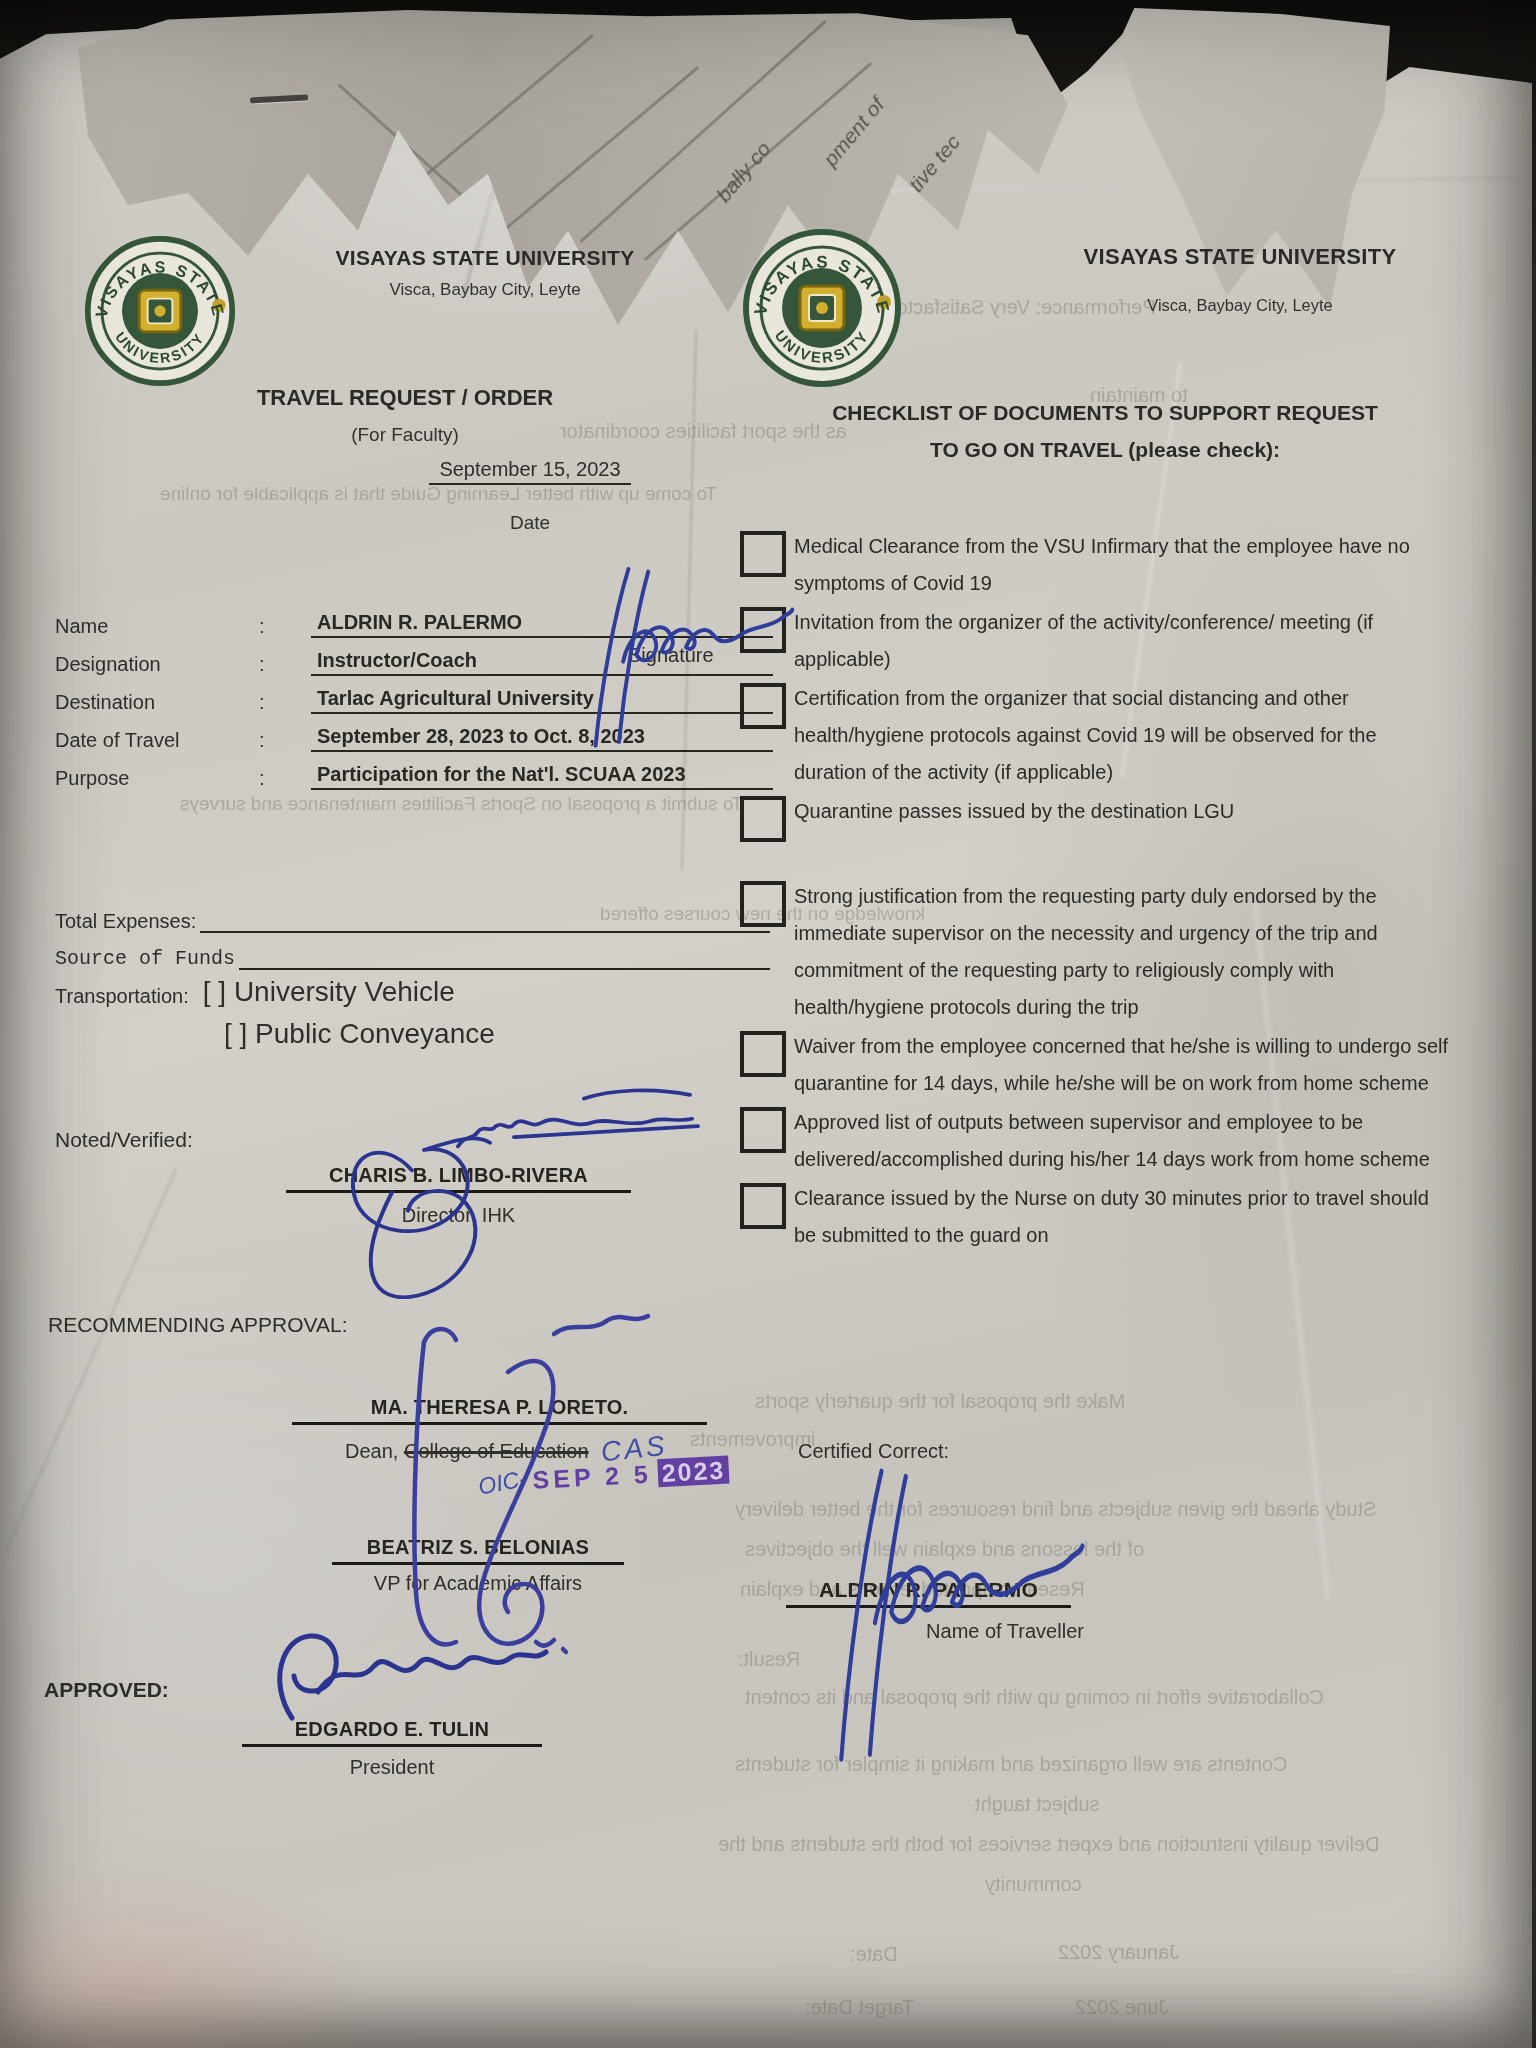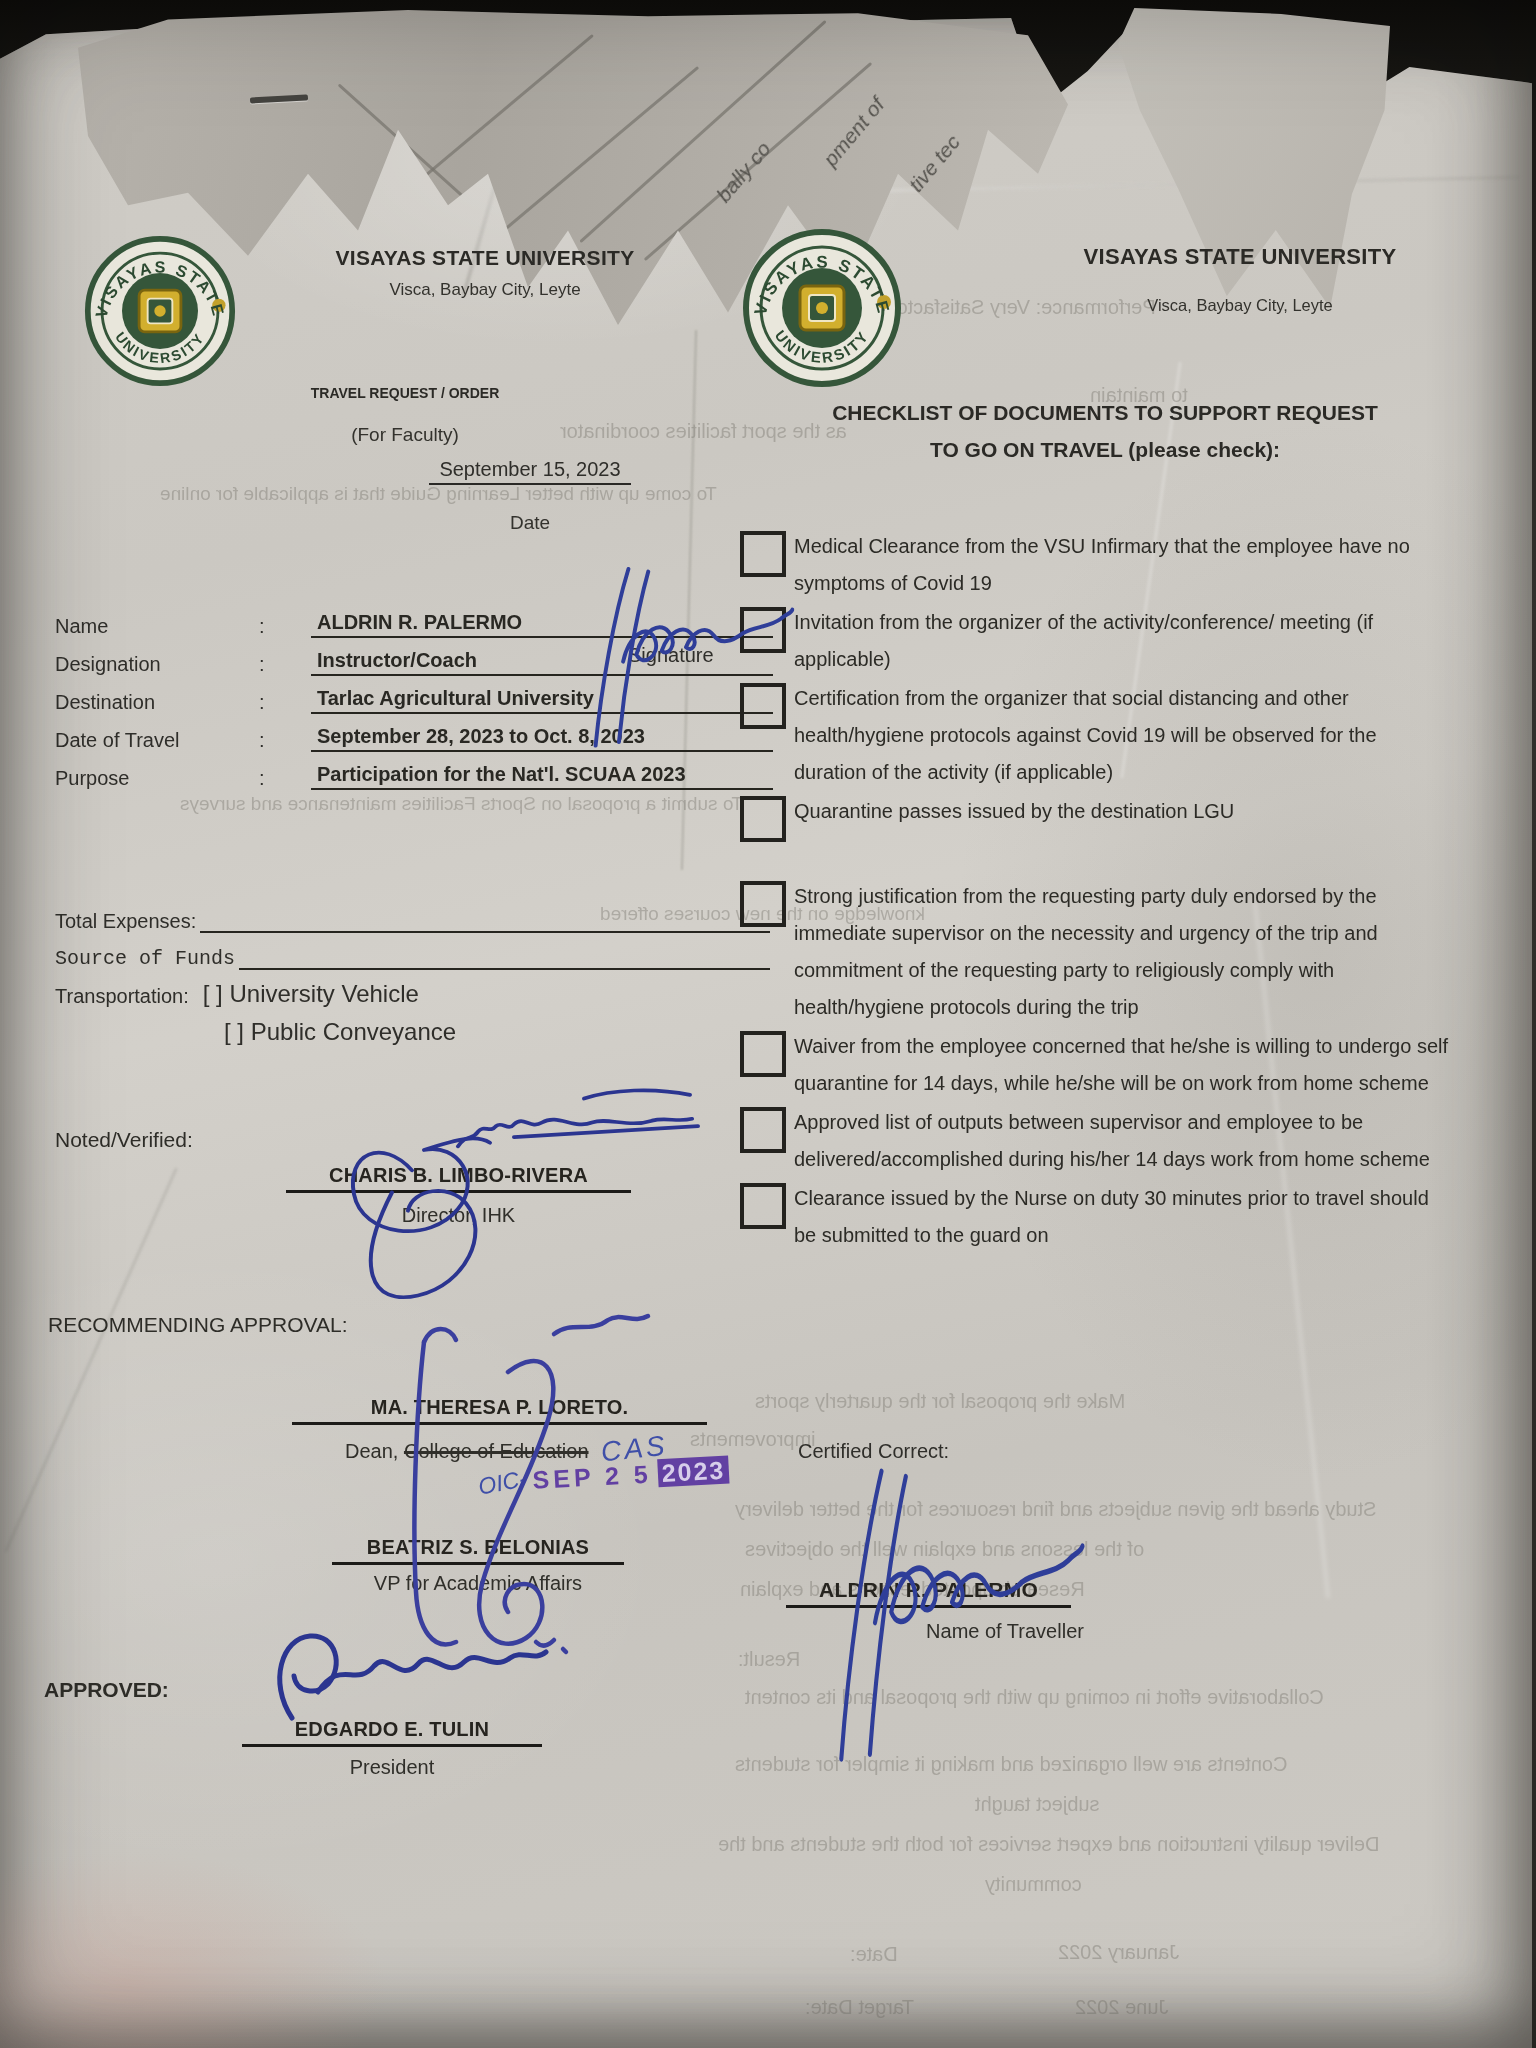--- a/index.html
+++ b/index.html
@@ -61,35 +61,35 @@
   .b20{left:1075px;top:1996px;}.b21{left:738px;top:1648px;}
 
   
   .abs{position:absolute;}
   .ctr{text-align:center;}
   .bold{font-weight:700;}
   .logo{position:absolute;}
   .univname{font-weight:700;font-size:21px;color:#2b2a26;letter-spacing:.3px;}
   .univname.r{font-size:22px;}
   .addr{font-size:17px;color:#33322d;}
-  .ftitle{font-weight:700;font-size:14px;color:#2b2a26;}
+  .ftitle{font-weight:700;font-size:22px;color:#2b2a26;}
   .fsub{font-size:19px;color:#33322d;}
   .dateval{display:inline-block;font-size:20px;color:#2f2e2a;border-bottom:2.5px solid #2a2926;padding:0 10px 2px;}
   .datelbl{font-size:19px;color:#33322d;}
 
   .fields{position:absolute;left:55px;top:600px;width:718px;}
   .frow{display:flex;height:38px;align-items:flex-end;font-size:20px;color:#2f2e2a;gap:36px;}
   .flabel{width:168px;flex:none;}
   .fcolon{width:16px;flex:none;}
   .fval{flex:1;font-weight:700;border-bottom:2.5px solid #26251f;padding:0 2px 2px 6px;white-space:nowrap;color:#292823;}
   .siglabel{left:628px;top:644px;font-size:20px;color:#2f2e2a;}
 
   .exprow{position:absolute;left:55px;width:715px;display:flex;align-items:flex-end;height:28px;font-size:20px;color:#2f2e2a;}
   .uline{flex:1;border-bottom:2.5px solid #26251f;height:22px;margin-left:4px;}
-  .opt{font-size:24px;color:#2f2e2a;}
+  .opt{font-size:28px;color:#2f2e2a;}
 
   .namebox{position:absolute;text-align:center;font-weight:700;font-size:20px;color:#26241f;
     border-bottom:3px solid #1c1b18;padding-bottom:3px;letter-spacing:.2px;}
   .rolebox{position:absolute;text-align:center;font-size:20px;color:#302f2a;}
   .seclabel{font-size:21px;color:#2e2d28;}
 
   .deanline{position:absolute;left:345px;top:1433px;font-size:20px;color:#302f2a;white-space:nowrap;}
   .struck{text-decoration:line-through;text-decoration-thickness:2.5px;}
   .handwrite{font-style:italic;color:#3f4fa8;display:inline-block;}
   .cas{font-size:28px;transform:rotate(-6deg);margin-left:12px;letter-spacing:3px;}

